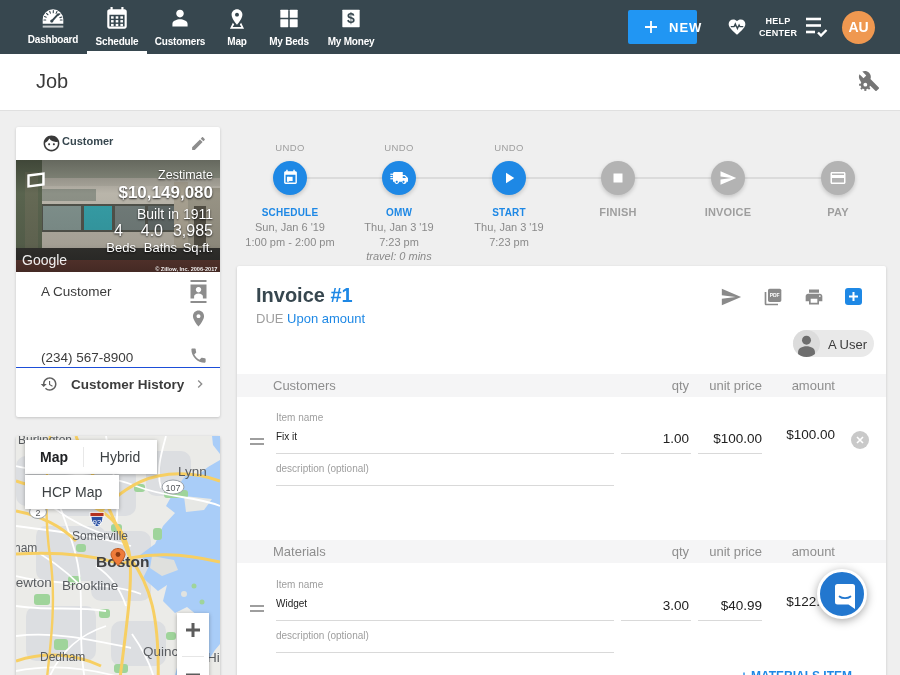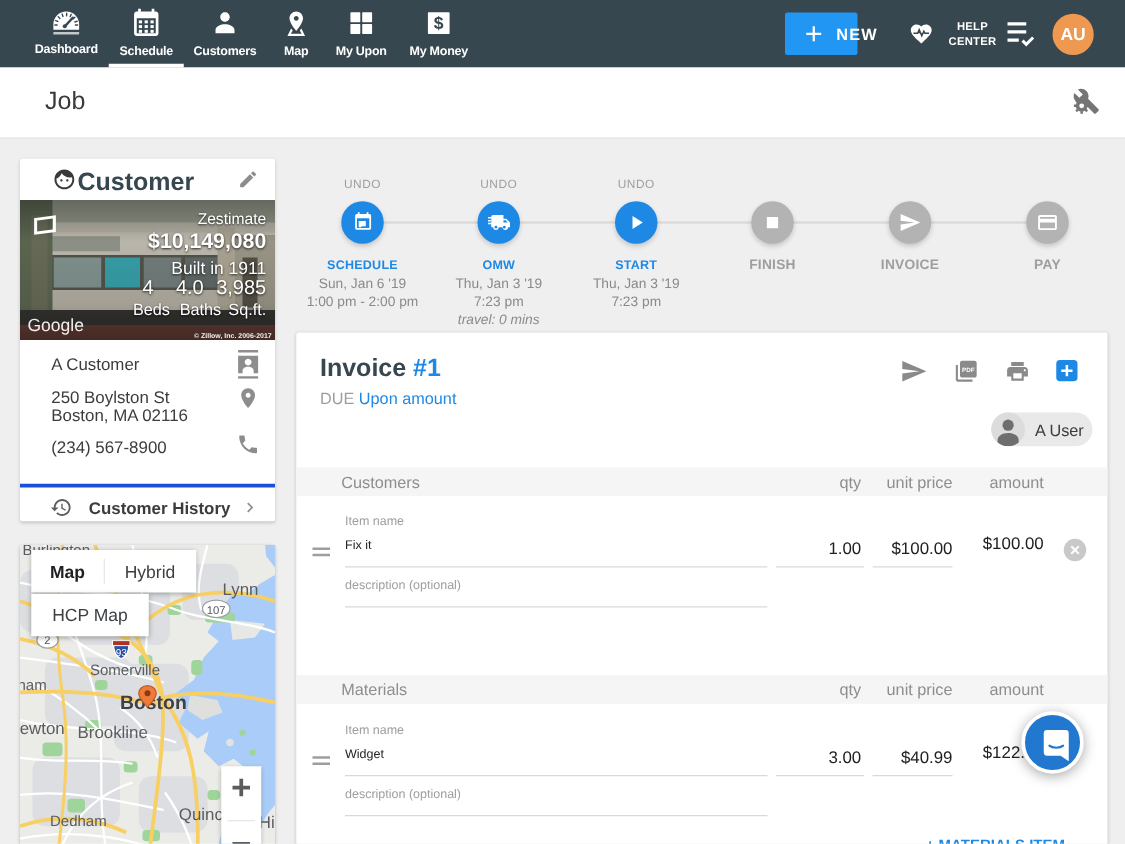--- a/index.html
+++ b/index.html
@@ -4,37 +4,37 @@
 <style>
 * { margin:0; padding:0; box-sizing:border-box; }
 html,body { width:900px; height:675px; overflow:hidden; font-family:"Liberation Sans", sans-serif; background:#efefef; position:relative; }
 .abs { position:absolute; }
 
 .nav { position:absolute; left:0; top:0; width:900px; height:54px; background:#37474f; }
 .nav-item { position:absolute; top:0; height:54px; text-align:center; color:#fff; }
 .nav-item .ic { display:block; margin:6px auto 0; }
 .nav-item .lb { display:block; font-size:10px; font-weight:bold; margin-top:4px; letter-spacing:-0.2px; }
 .nav-under { position:absolute; height:3px; background:#fff; bottom:0; }
-.newbtn { position:absolute; left:628px; top:10px; width:58px; height:34px; background:#2196f3; border-radius:2px; color:#fff; }
+.newbtn { position:absolute; left:628px; top:10px; width:69px; height:34px; background:#2196f3; border-radius:2px; color:#fff; }
 .avatar { position:absolute; left:842px; top:11px; width:33px; height:33px; border-radius:50%; background:#ef9850; color:#fff; text-align:center; line-height:33px; font-size:14px; font-weight:bold; }
 .helptxt { position:absolute; left:757px; top:15px; width:42px; color:#fff; font-size:9px; font-weight:bold; text-align:center; line-height:12px; letter-spacing:0.2px;}
 
 .jobbar { position:absolute; left:0; top:54px; width:900px; height:57px; background:#fff; border-bottom:1px solid #e0e0e0; }
 .jobbar h1 { position:absolute; left:36px; top:16px; font-size:20px; font-weight:normal; color:#3a3a3a; }
 
 .card { position:absolute; background:#fff; border-radius:2px; box-shadow:0 1px 3px rgba(0,0,0,0.18); }
 
 .cust { left:16px; top:127px; width:204px; height:290px; }
 .cust-h { position:absolute; left:0; top:0; width:100%; height:33px; }
-.cust-h .t { position:absolute; left:46px; top:8px; font-size:20px; font-weight:bold; color:#37474f; }
+.cust-h .t { position:absolute; left:46px; top:8px; font-size:11px; font-weight:bold; color:#37474f; }
 .photo { position:absolute; left:0; top:33px; width:204px; height:112px; overflow:hidden; background:#7b7f76; }
 .ph-txt { position:absolute; right:7px; color:#fff; text-align:left; text-shadow:0 1px 2px rgba(0,0,0,0.8); }
 .info { font-size:13.5px; color:#3c3c3c; }
 .row-ic { position:absolute; right:12px; }
-.chist { position:absolute; left:0; top:260px; width:100%; height:42px; border-top:3px solid #1d4ed8; }
+.chist { position:absolute; left:0; top:240px; width:100%; height:42px; border-top:1px solid #1d4ed8; }
 
 .mapcard { left:16px; top:436px; width:204px; height:250px; box-shadow:0 1px 3px rgba(0,0,0,0.25); }
 .mbtn { position:absolute; background:#fff; box-shadow:0 1px 4px rgba(0,0,0,0.3); color:#3c4043; font-size:14px; text-align:center; }
 
 .tl-line { position:absolute; left:290px; top:177px; width:548px; height:2px; background:#dbdbdb; }
 .step { position:absolute; top:161px; width:34px; height:34px; border-radius:50%; text-align:center; box-shadow:0 2px 4px rgba(0,0,0,0.18); }
 .step svg { margin-top:8px; }
 .step.blue { background:#1e88e5; }
 .step.gray { background:#b3b3b3; }
 .undo { position:absolute; top:142px; width:60px; text-align:center; font-size:9.5px; color:#9e9e9e; letter-spacing:0.4px; }
@@ -109,21 +109,21 @@
   </div>
   <div class="nav-item" style="left:260px;width:58px;">
     <svg class="ic" width="26" height="26" viewBox="0 0 24 24">
         <g fill="#fff">
           <rect x="4" y="3.5" width="7.3" height="7.3" rx="0.5"></rect>
           <rect x="12.7" y="3.5" width="7.3" height="7.3" rx="0.5"></rect>
           <rect x="4" y="12.2" width="7.3" height="7.3" rx="0.5"></rect>
           <rect x="12.7" y="12.2" width="7.3" height="7.3" rx="0.5"></rect>
         </g>
       </svg>
-    <span class="lb">My Upon</span>
+    <span class="lb">My Beds</span>
   </div>
   <div class="nav-item" style="left:318px;width:66px;">
     <svg class="ic" width="26" height="26" viewBox="0 0 24 24">
         <rect x="4" y="3.5" width="16" height="16" rx="0.5" fill="#fff"></rect>
         <text x="12" y="16" font-size="13" font-weight="bold" fill="#37474f" text-anchor="middle" font-family="Liberation Sans">$</text>
       </svg>
     <span class="lb">My Money</span>
   </div>
   <div class="nav-under" style="left:87px;width:60px;"></div>
   <div class="newbtn">
@@ -222,21 +222,20 @@
       </div>
     <div class="abs" style="left:6px;bottom:4px;color:rgba(255,255,255,0.92);font-size:14px;">Google</div>
     <div class="abs" style="right:3px;bottom:0px;color:#fff;font-size:9px;transform:scale(0.62);transform-origin:right bottom;font-weight:bold;opacity:0.92;white-space:nowrap;">© Zillow, Inc. 2006-2017</div>
   </div>
   <div class="info abs" style="left:25px;top:157px;">A Customer</div>
   <svg class="row-ic" style="top:153px;" width="19" height="23" viewBox="0 0 19 23">
       <rect x="1.5" y="0" width="16" height="2" fill="#8d8d8d"></rect>
       <rect x="1.5" y="21" width="16" height="2" fill="#8d8d8d"></rect>
       <path d="M1.5 4.5 h16 v14 h-16 Z M9.5 7 a2.7 2.7 0 1 0 0.001 0 Z M9.5 13.4 c-2.6 0-4.4 1.3-4.4 3.1 v2 h8.8 v-2 c0-1.8-1.8-3.1-4.4-3.1 Z" fill="#8d8d8d" fill-rule="evenodd"></path>
     </svg>
-  <div class="info abs" style="left:25px;top:184px;line-height:14.5px;">250 Boylston St<br>Boston, MA 02116</div>
   <svg class="row-ic" style="top:182px;" width="19" height="19" viewBox="0 0 24 24">
       <path fill="#8d8d8d" d="M12 2C8.13 2 5 5.13 5 9c0 5.25 7 13 7 13s7-7.75 7-13c0-3.87-3.13-7-7-7zm0 9.5c-1.38 0-2.5-1.12-2.5-2.5s1.12-2.5 2.5-2.5 2.5 1.12 2.5 2.5-1.12 2.5-2.5 2.5z"></path>
     </svg>
   <div class="info abs" style="left:25px;top:223px;">(234) 567-8900</div>
   <svg class="row-ic" style="top:219px;" width="19" height="19" viewBox="0 0 24 24">
       <path fill="#8d8d8d" d="M6.62 10.79c1.44 2.83 3.76 5.14 6.59 6.59l2.2-2.2c.27-.27.67-.36 1.02-.24 1.12.37 2.33.57 3.57.57.55 0 1 .45 1 1V20c0 .55-.45 1-1 1-9.39 0-17-7.61-17-17 0-.55.45-1 1-1h3.5c.55 0 1 .45 1 1 0 1.25.2 2.45.57 3.57.11.35.03.74-.25 1.02l-2.2 2.2z"></path>
     </svg>
   <div class="chist">
     <svg class="abs" style="left:24px;top:7px;" width="18" height="18" viewBox="0 0 24 24">
         <path fill="#5f5f5f" d="M13 3c-4.97 0-9 4.03-9 9H1l3.89 3.89.07.14L9 12H6c0-3.87 3.13-7 7-7s7 3.13 7 7-3.13 7-7 7c-1.93 0-3.68-.79-4.94-2.06l-1.42 1.42C8.27 19.99 10.51 21 13 21c4.97 0 9-4.03 9-9s-4.03-9-9-9zm-1 5v5l4.28 2.54.72-1.21-3.5-2.08V8H12z"></path>

